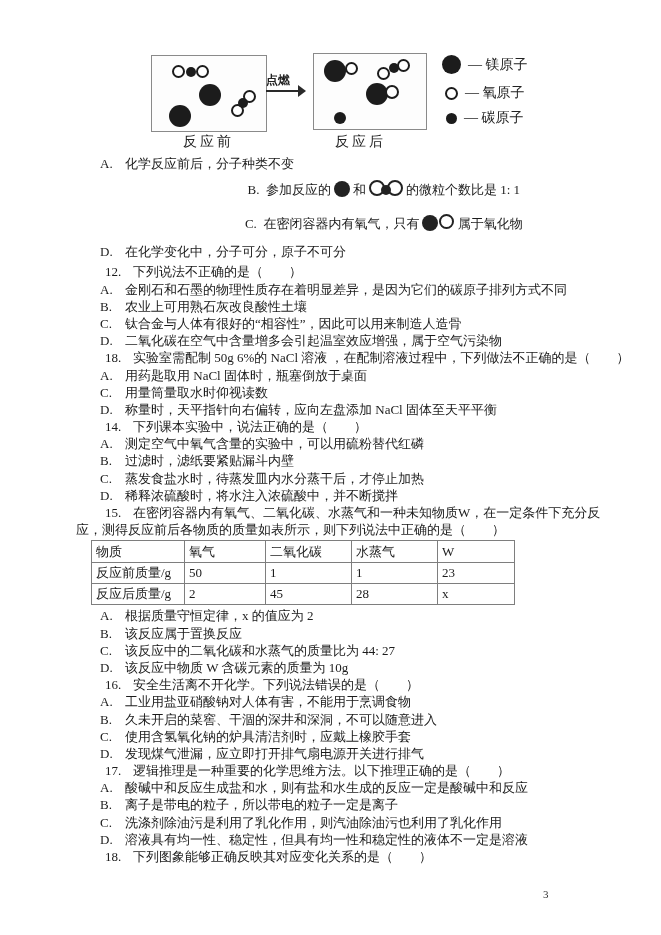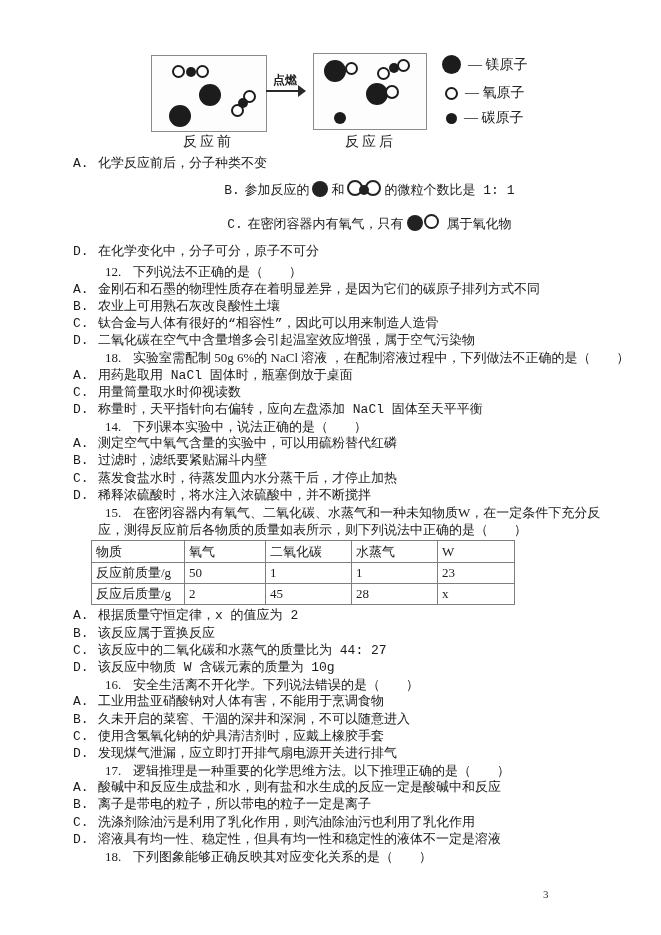--- a/index.html
+++ b/index.html
@@ -9,36 +9,36 @@
     font-size:13px;color:#1b1b1b;overflow:hidden;
   }
   
   .diagram{position:absolute;top:0;left:0;width:661px;height:150px;}
   .rbox{position:absolute;border:1px solid #8a8a8a;background:#fdfdfd;}
   .atom{position:absolute;border-radius:50%;box-sizing:border-box;}
   .a-mg{width:22px;height:22px;background:#1c1c1c;}
   .a-o{width:13px;height:13px;background:#fff;border:2px solid #1c1c1c;}
   .a-c{width:10px;height:10px;background:#1c1c1c;}
   .dlabel{position:absolute;font-size:14px;letter-spacing:3px;color:#222;}
-  .ignite{position:absolute;left:266px;top:72px;width:38px;text-align:center;
+  .ignite{position:absolute;left:266px;top:72px;width:38px;text-align:left;
     font-weight:bold;font-size:12px;color:#222;}
   .arrow-line{position:absolute;left:266px;top:90px;width:33px;height:2px;background:#2a2a2a;}
   .arrow-head{position:absolute;left:298px;top:85px;width:0;height:0;
     border-left:8px solid #2a2a2a;border-top:6px solid transparent;border-bottom:6px solid transparent;}
   .lrow{position:absolute;display:flex;align-items:center;gap:7px;}
   .lc{display:inline-block;border-radius:50%;box-sizing:border-box;flex:0 0 auto;}
   .ltext{font-size:14px;color:#222;white-space:nowrap;}
   
   .content{position:absolute;top:150px;left:0;width:661px;}
   .line{height:17.2px;line-height:17.2px;white-space:nowrap;overflow:visible;}
   .qline{padding-left:105px;}
   .qnum{display:inline-block;min-width:28px;}
-  .opt{padding-left:73px;font-family:Liberation Mono, monospace;}
+  .opt{padding-left:100px;}
   .olabel{display:inline-block;min-width:25px;}
-  .cont{padding-left:98px;}
+  .cont{padding-left:76px;}
   .tall{height:20px;line-height:20px;text-align:center;}
   
   .inl-mg{display:inline-block;width:16px;height:16px;border-radius:50%;background:#222;
     vertical-align:-3px;margin:0 3px;}
   .inl-o{display:inline-block;width:12px;height:12px;border-radius:50%;border:2px solid #222;
     background:#fff;vertical-align:-2px;box-sizing:content-box;}
   .inl-c{display:inline-block;width:10px;height:10px;border-radius:50%;background:#222;
     vertical-align:-1px;margin:0 -4px;position:relative;z-index:1;}
   .inl-mol{display:inline-block;margin:0 3px;}
   .inl-o-sm{display:inline-block;width:11px;height:11px;border-radius:50%;border:2px solid #222;
@@ -77,21 +77,21 @@
       <div class="atom a-o" style="left:31px;top:8px"></div>
       <div class="atom a-o" style="left:63px;top:13px"></div>
       <div class="atom a-o" style="left:83px;top:5px"></div>
       <div class="atom a-c" style="left:75px;top:9px"></div>
       <div class="atom a-mg" style="left:52px;top:29px"></div>
       <div class="atom a-o" style="left:71px;top:31px;width:14px;height:14px"></div>
       <div class="atom a-c" style="left:20px;top:58px;width:12px;height:12px"></div>
     </div>
 
     <div class="dlabel" style="left:183px;top:133px">反应前</div>
-    <div class="dlabel" style="left:345px;top:133px">反应后</div>
+    <div class="dlabel" style="left:335px;top:133px">反应后</div>
 
     <div class="lrow" style="left:442px;top:55px">
       <span class="lc" style="width:19px;height:19px;background:#1c1c1c"></span>
       <span class="ltext">— 镁原子</span>
     </div>
     <div class="lrow" style="left:445px;top:84px">
       <span class="lc" style="width:13px;height:13px;background:#fff;border:2px solid #1c1c1c"></span>
       <span class="ltext">— 氧原子</span>
     </div>
     <div class="lrow" style="left:446px;top:109px">

